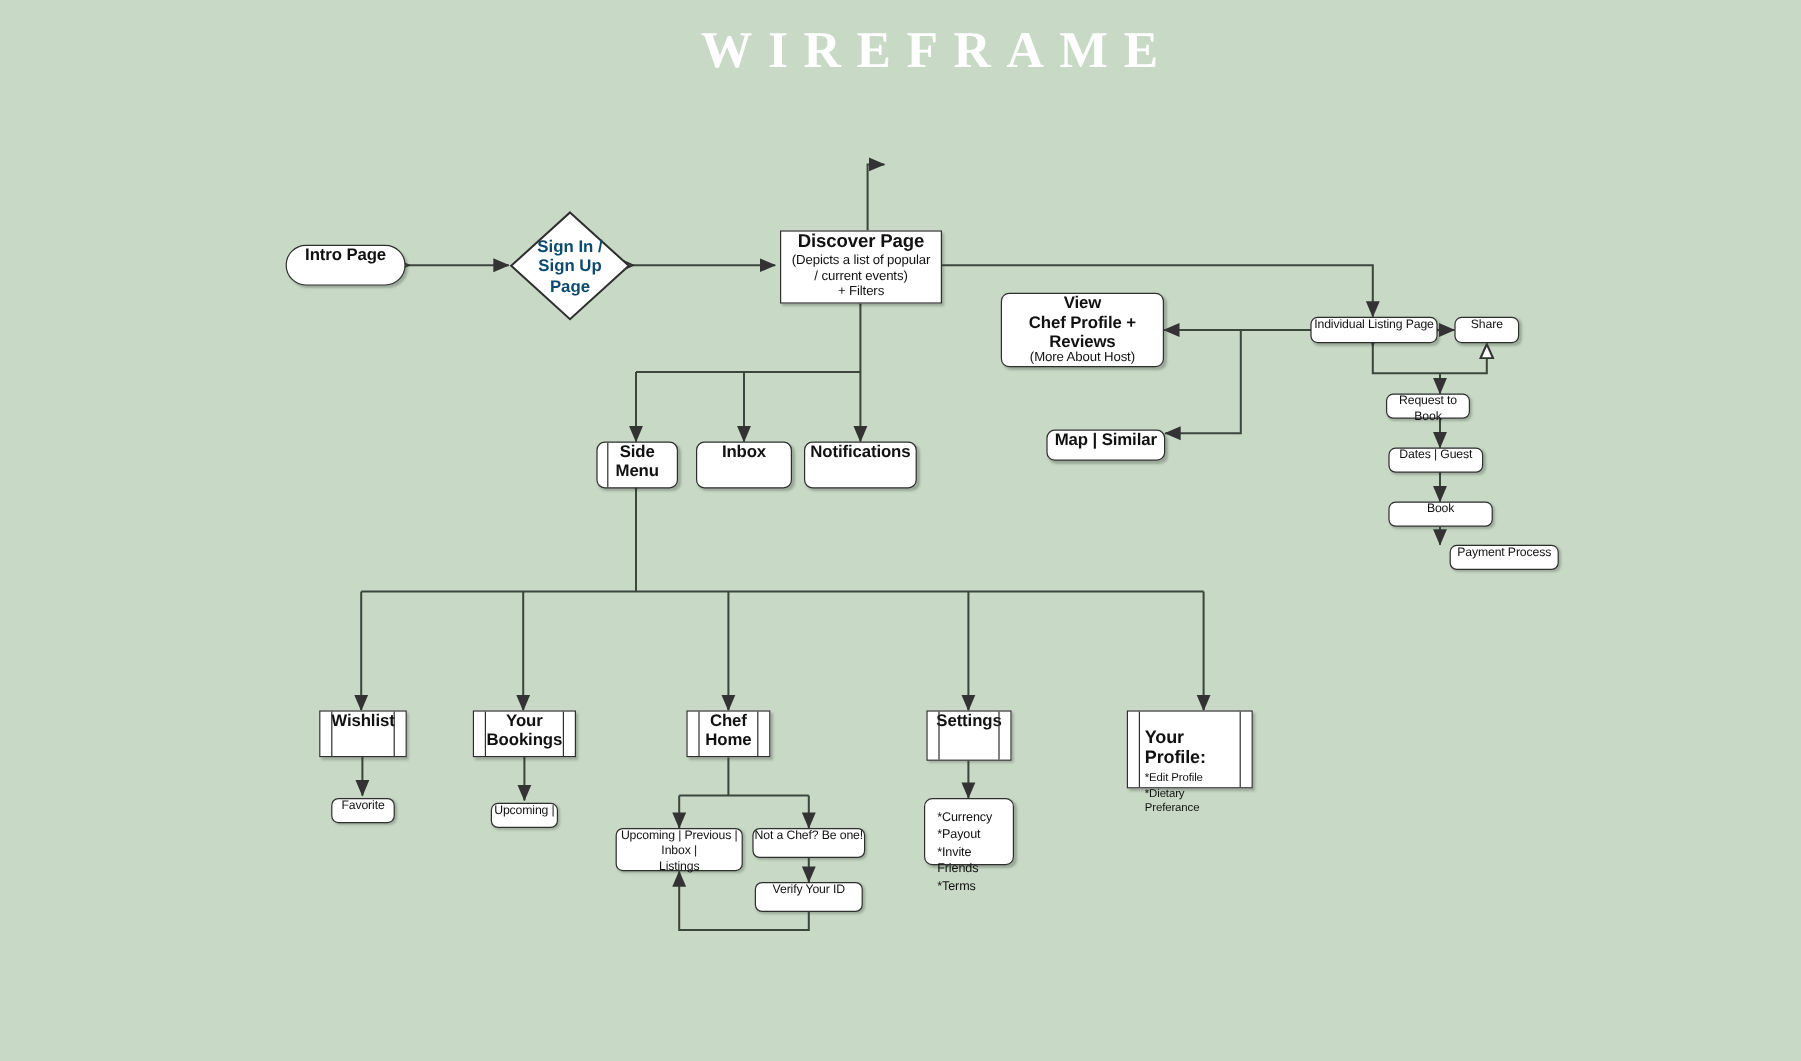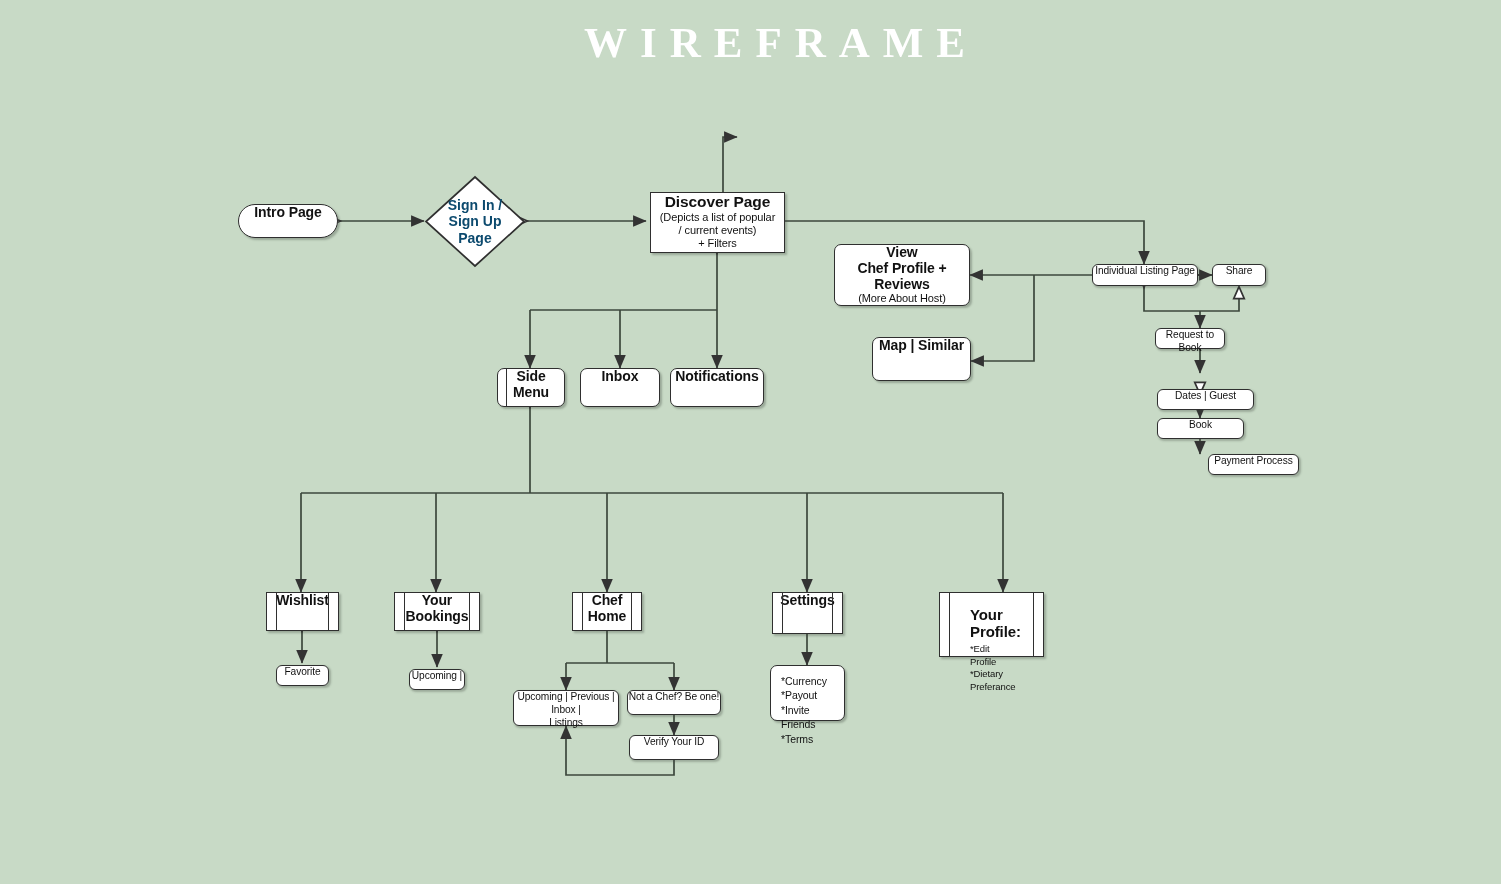--- a/index.html
+++ b/index.html
@@ -225,37 +225,37 @@
     <span class="sub">/ current events)</span>
     <span class="sub">+ Filters</span>
   </div>
 
   <div class="node rounded" style="left:834px; top:244px; width:136px; height:62px;">
     <span class="ttl">View</span>
     <span class="ttl">Chef Profile + Reviews</span>
     <span class="sub">(More About Host)</span>
   </div>
 
-  <div class="node rounded" style="left:872px; top:337px; width:99px; height:44px;">
+  <div class="node rounded" style="left:872px; top:358px; width:99px; height:26px;">
     <span class="ttl">Map | Similar</span>
   </div>
 
   <div class="node small" style="left:1092px; top:264px; width:106px; height:22px;">
     <span class="plain tiny">Individual Listing Page</span>
   </div>
 
   <div class="node small" style="left:1212px; top:264px; width:54px; height:22px;">
     <span class="plain tiny">Share</span>
   </div>
 
   <div class="node small" style="left:1155px; top:328px; width:70px; height:21px;">
     <span class="plain tiny">Request to Book</span>
   </div>
 
-  <div class="node small" style="left:1157px; top:373px; width:97px; height:21px;margin-top:16px;">
+  <div class="node small" style="left:1157px; top:373px; width:79px; height:21px;">
     <span class="plain tiny">Dates | Guest</span>
   </div>
 
   <div class="node small" style="left:1157px; top:418px; width:87px; height:21px;">
     <span class="plain tiny">Book</span>
   </div>
 
   <div class="node small" style="left:1208px; top:454px; width:91px; height:21px;">
     <span class="plain tiny">Payment Process</span>
   </div>
@@ -313,21 +313,21 @@
 
   <div class="node listbox rounded" style="left:770px; top:665px; width:75px; height:56px;">
     <div class="bullets med">
       <div>*Currency</div>
       <div>*Payout</div>
       <div>*Invite Friends</div>
       <div>*Terms</div>
     </div>
   </div>
 
-  <div class="node listbox carded" style="left:939px; top:592px; width:105px; height:65px; padding:14px 30px;">
+  <div class="node listbox carded" style="left:939px; top:592px; width:105px; height:65px; padding:14px 14px;">
     <span class="ttl">Your Profile:</span>
     <div class="bullets">
       <div>*Edit Profile</div>
       <div>*Dietary Preferance</div>
     </div>
   </div>
 
 </div>
 
 </body></html>

